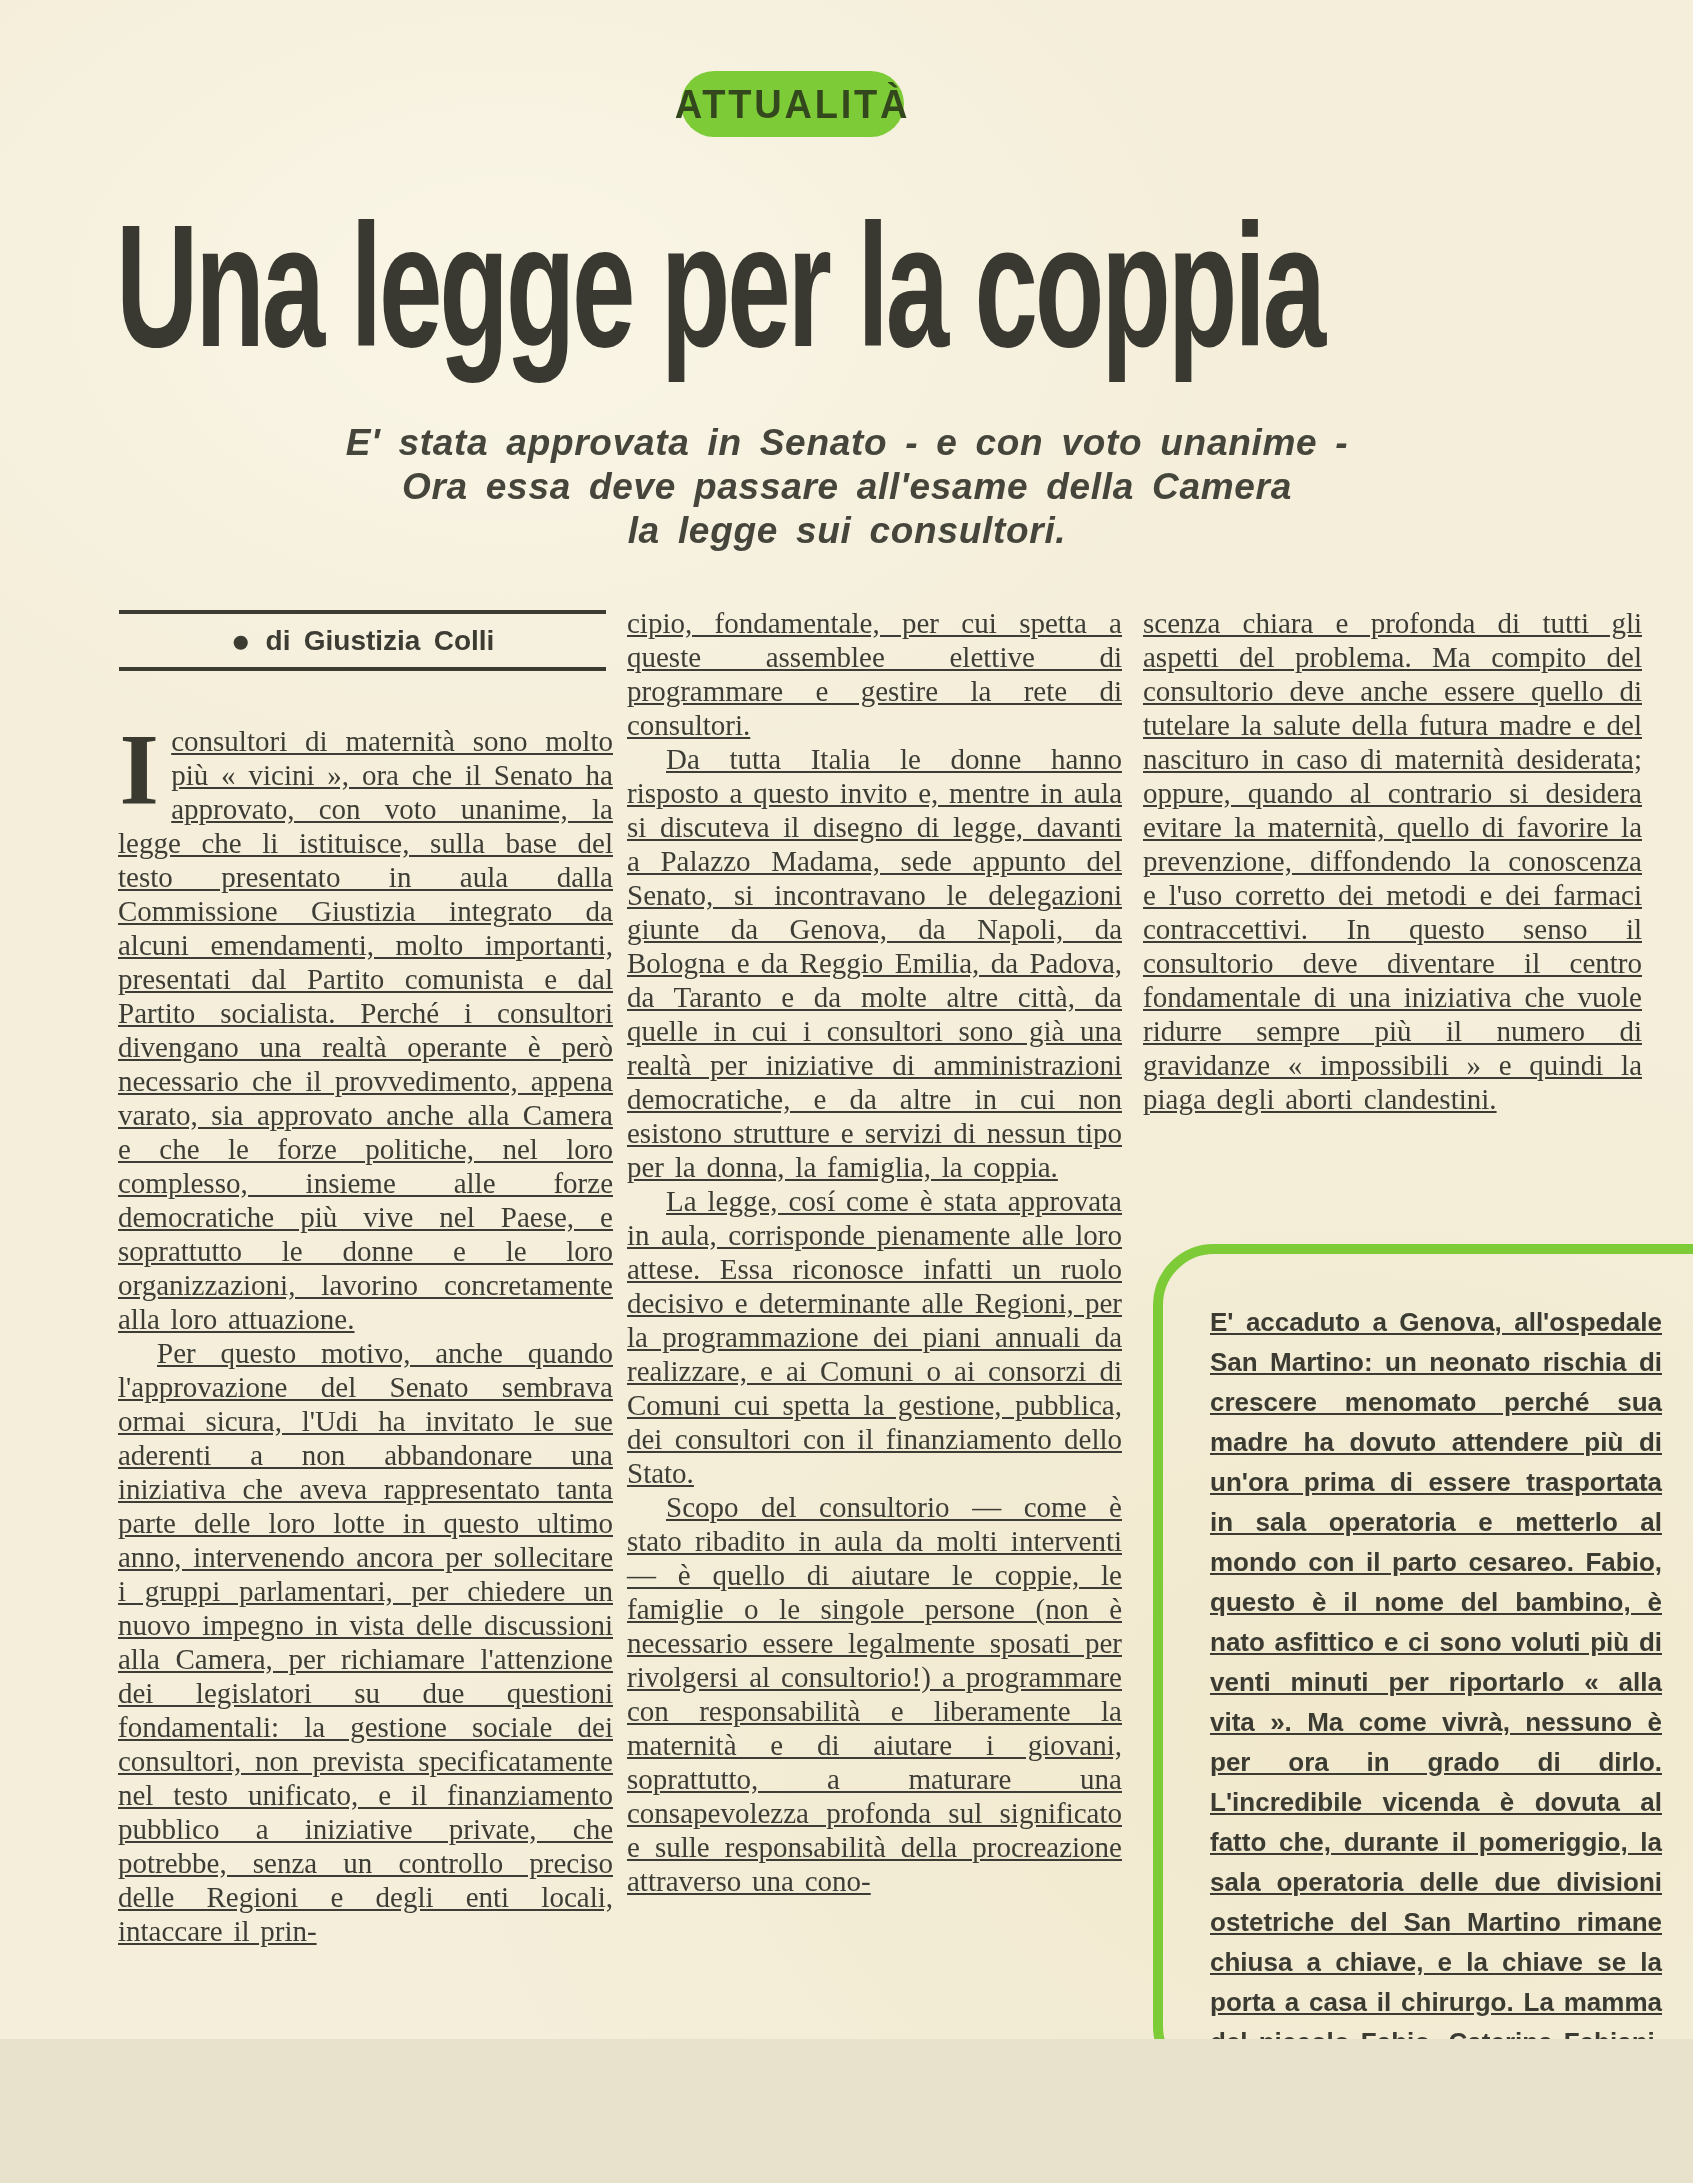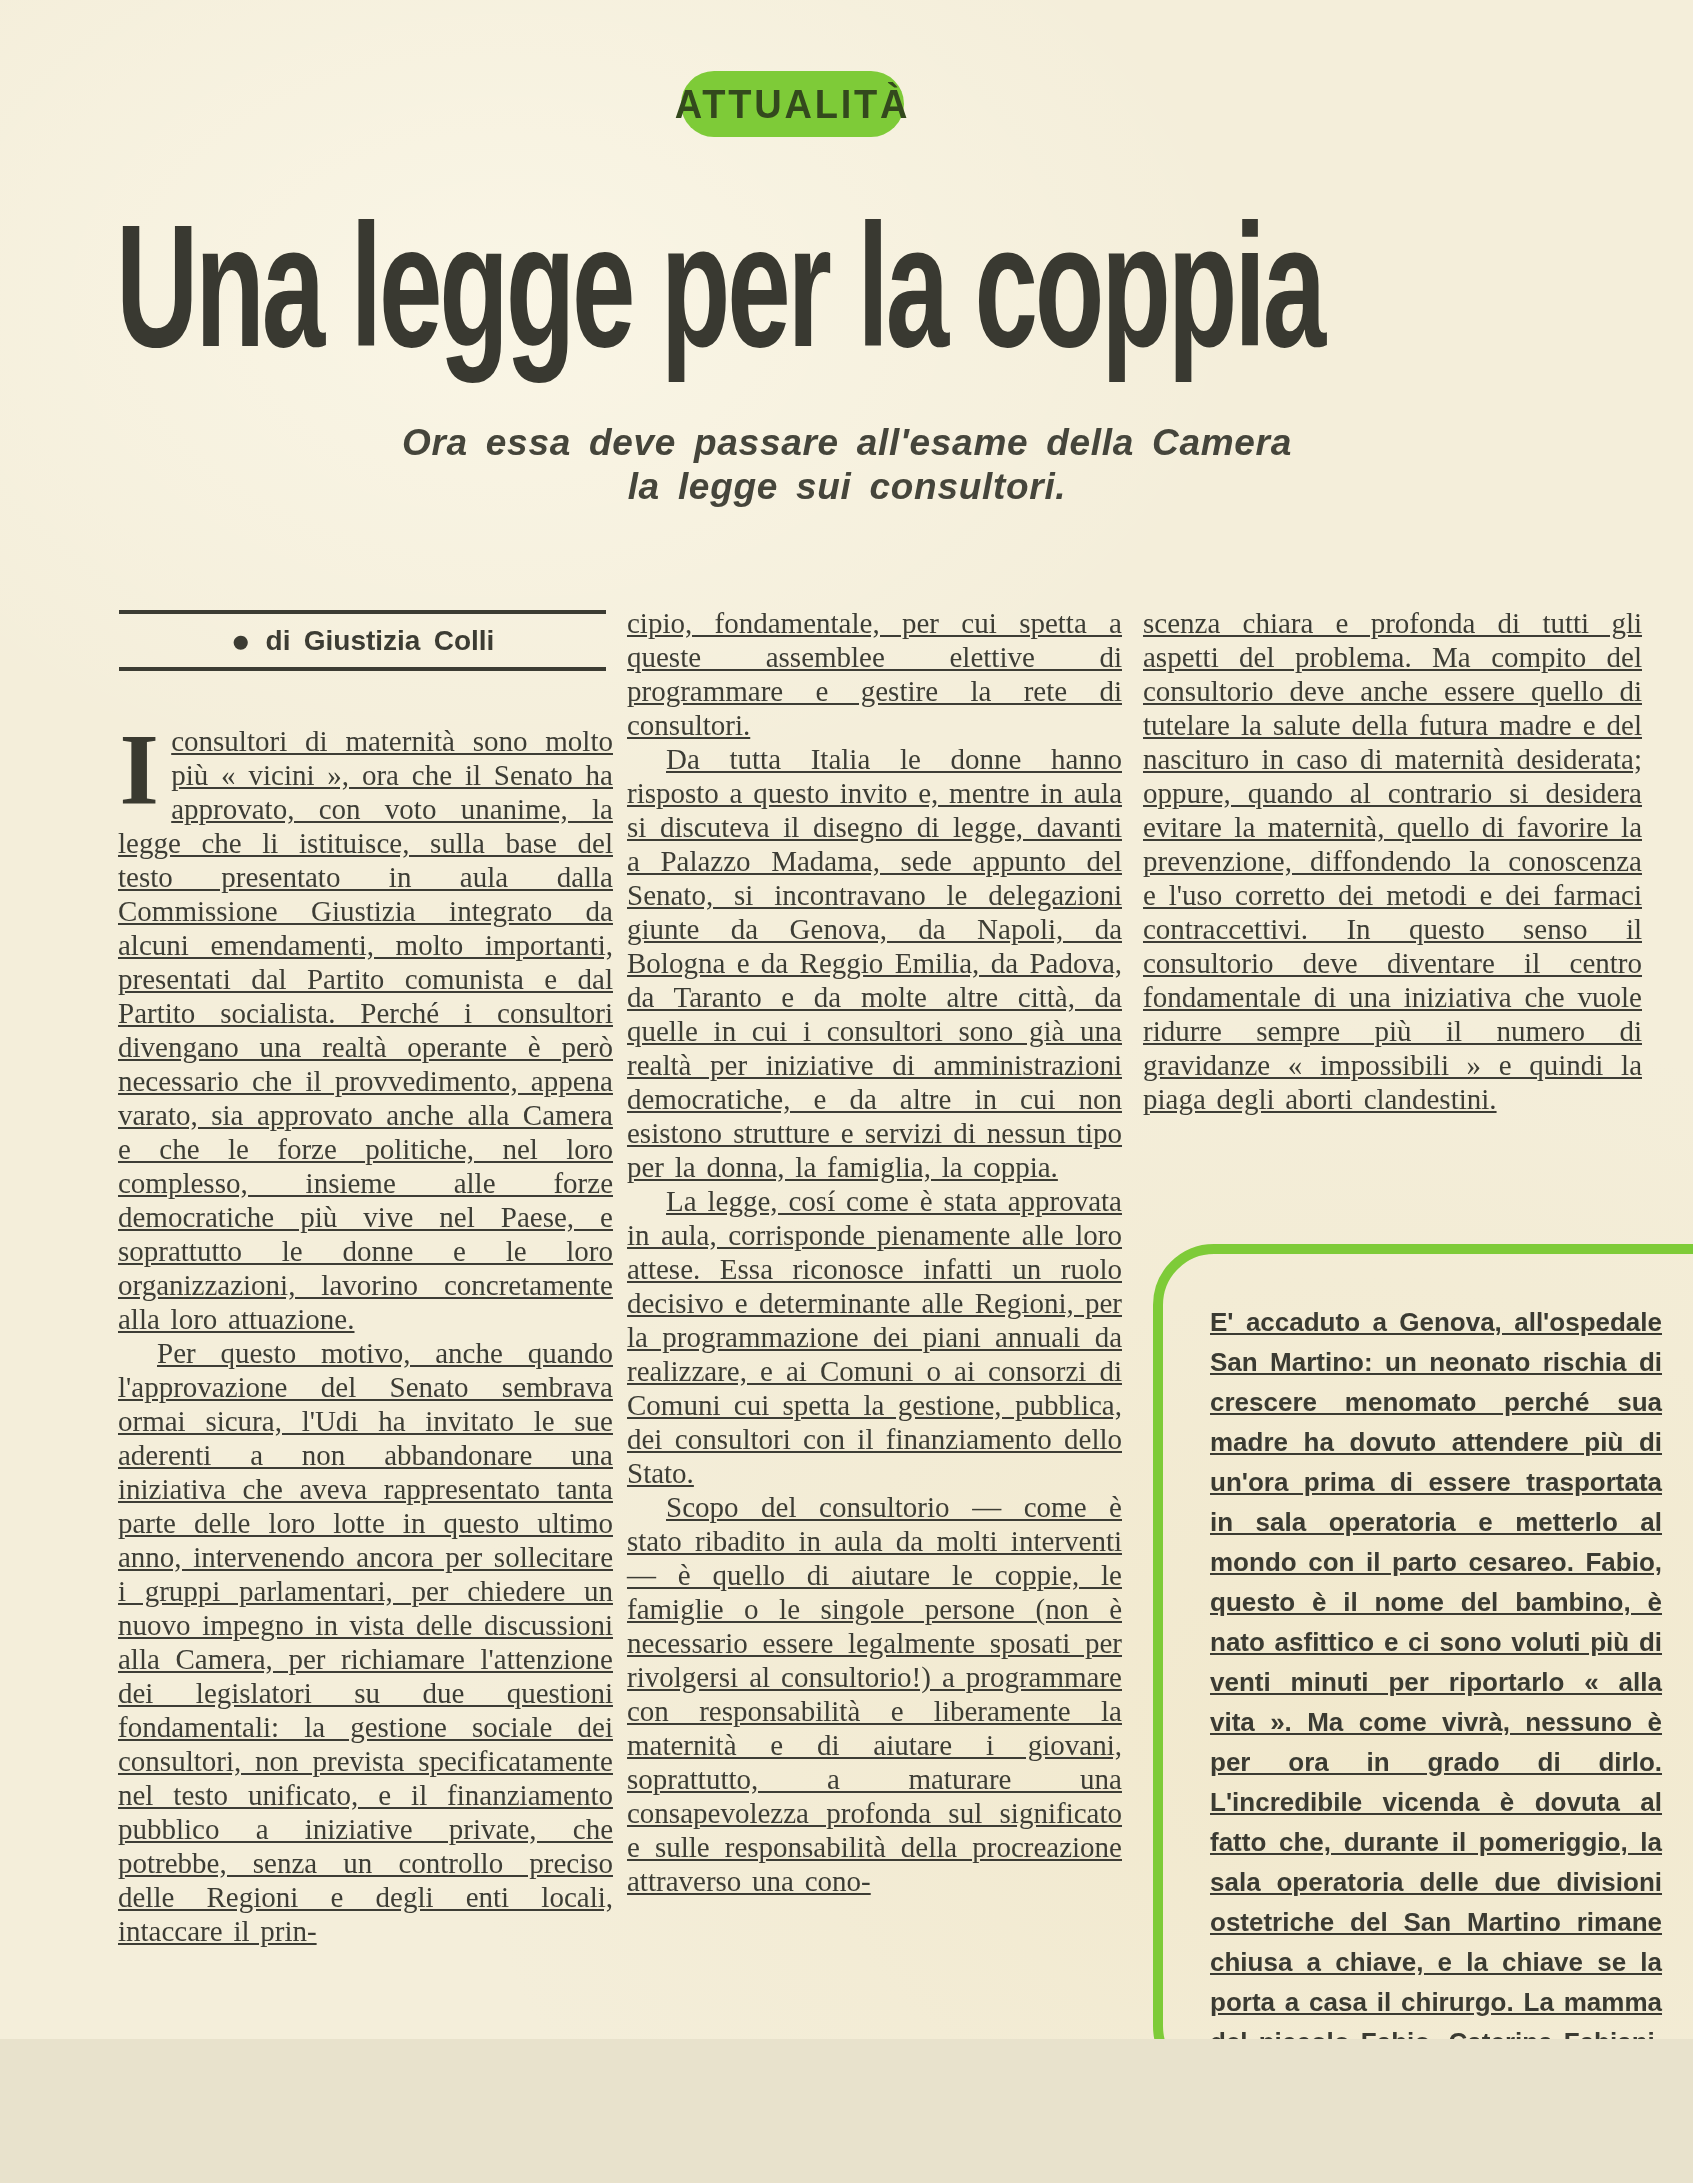--- a/index.html
+++ b/index.html
@@ -102,20 +102,21 @@
 
 <div id="page">
 
   <div class="badge">
     <span>ATTUALITÀ</span>
   </div>
 
   <h1 class="headline" style="margin:0;">Una legge per la coppia</h1>
 
   <div class="subtitle">
+    <div>E' stata approvata in Senato - e con voto unanime -</div>
     <div>Ora essa deve passare all'esame della Camera</div>
     <div>la legge sui consultori.</div>
   </div>
 
   <div class="byline-wrap">
     <div class="rule"></div>
     <div class="byline">
       <span class="dot">●</span>
       <span>di Giustizia Colli</span>
     </div>

